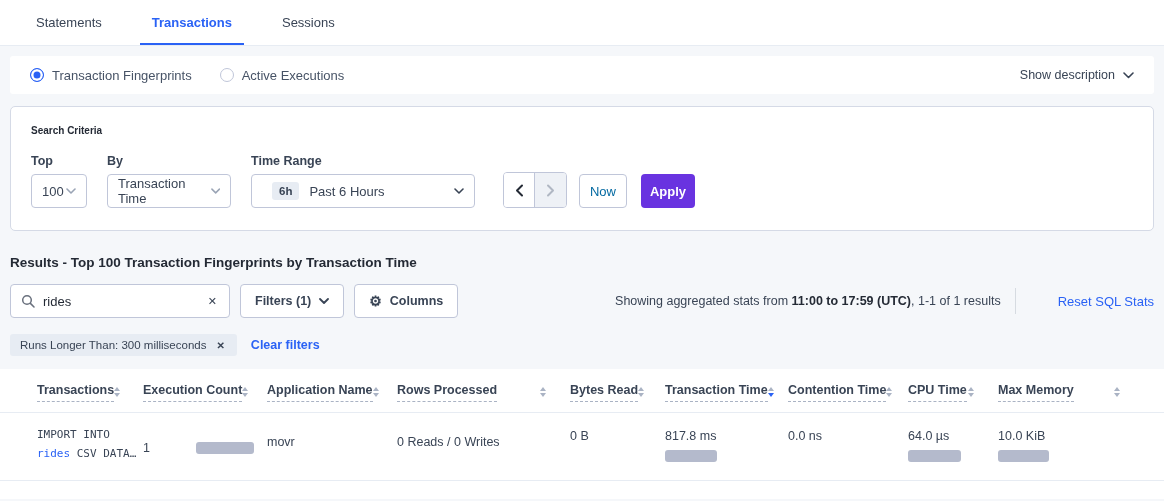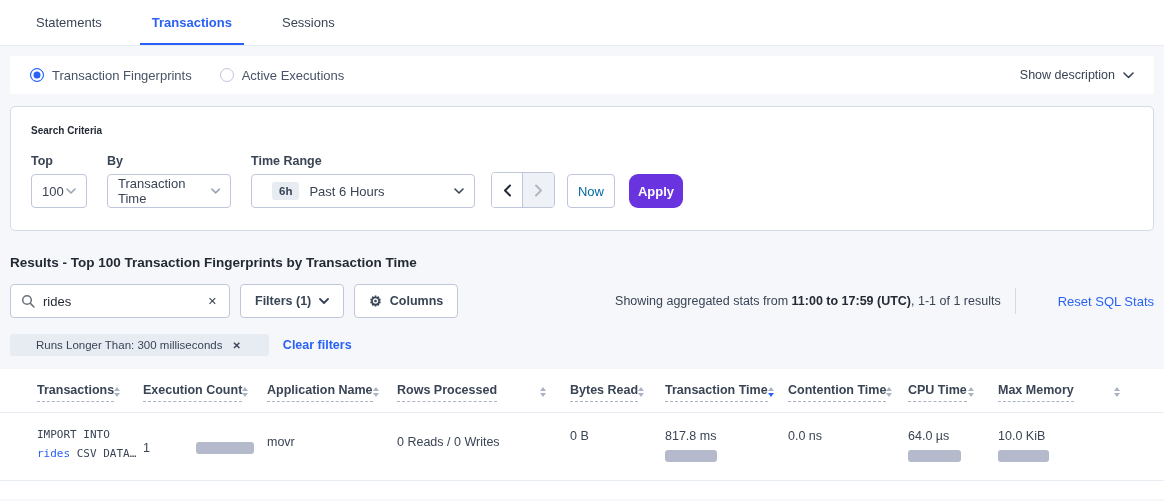--- a/index.html
+++ b/index.html
@@ -23,45 +23,45 @@
 
   
   .criteria-card { background:#fff; border:1px solid #d5dae6; border-radius:5px; padding:18px 20px 22px; }
   .criteria-title { font-size:10px; font-weight:700; color:#242a35; margin-bottom:18px; }
   .criteria-row { display:flex; align-items:flex-end; }
   .field { display:flex; flex-direction:column; }
   .field-label { font-size:12.5px; font-weight:700; color:#394455; margin-bottom:6px; }
   .select { height:34px; border:1px solid #c0c6d9; border-radius:4px; background:#fff; display:flex; align-items:center; padding:0 10px; font-size:13px; color:#394455; cursor:pointer; }
   .select-top { width:56px; margin-right:20px; }
   .select-by { width:124px; margin-right:20px; }
-  .select-time { width:224px; margin-right:16px;padding-left:20px; }
+  .select-time { width:224px; margin-right:28px;padding-left:20px; }
   .select .spacer { flex:1; }
   .badge-6h { background:#e7ecf3; border-radius:3px; font-size:11.5px; font-weight:700; color:#394455; padding:3px 7px; margin-right:10px; }
   .nav-group { display:flex; margin-right:12px; border:1px solid #c0c6d9; border-radius:4px; overflow:hidden; }
   .nav-btn { width:31px; height:34px; display:flex; align-items:center; justify-content:center; background:#fff; cursor:pointer; }
   .nav-btn.disabled { background:#eef1f6; cursor:default; }
   .btn-now { height:34px; width:48px; border:1px solid #c0c6d9; border-radius:4px; background:#fff; color:#0369a1; font-size:13px; display:flex; align-items:center; justify-content:center; margin-right:14px; }
-  .btn-apply { height:34px; width:54px; border:none; border-radius:9px; background:#6933e0; color:#fff; font-size:13px; font-weight:700; display:flex; align-items:center; justify-content:center; cursor:pointer; }
+  .btn-apply { height:34px; width:54px; border:none; border-radius:4px; background:#6933e0; color:#fff; font-size:13px; font-weight:700; display:flex; align-items:center; justify-content:center; cursor:pointer; }
 
   
   .results-heading { font-size:13.5px; font-weight:700; color:#242a35; margin:24px 0 14px; }
   .controls-row { display:flex; align-items:center; }
   .search-box { width:220px; height:34px; border:1px solid #c0c6d9; border-radius:4px; background:#fff; display:flex; align-items:center; padding:0 10px; margin-right:10px; }
   .search-box input { border:none; outline:none; flex:1; font-size:13px; color:#242a35; margin-left:8px; font-family:"Liberation Sans",sans-serif; min-width:0; }
   .clear-x { font-size:11px; color:#394455; cursor:pointer; padding:2px; }
   .btn-light { height:34px; border:1px solid #c0c6d9; border-radius:4px; background:#fff; display:flex; align-items:center; gap:8px; padding:0 14px; font-size:12.5px; font-weight:700; color:#394455; cursor:pointer; margin-right:10px; }
   .gear { font-size:14px; line-height:1; color:#394455; }
   .stats-area { margin-left:auto; display:flex; align-items:center; }
   .stats-text { font-size:12.5px; color:#394455; }
   .stats-text b { color:#242a35; }
   .vdivider { width:1px; height:26px; background:#d6dbe1; margin:0 14px; }
   .reset-link { font-size:13px; color:#2a62f5; font-weight:400; cursor:pointer; white-space:nowrap;margin-left:28px; }
 
   .pill-row { display:flex; align-items:center; margin-top:16px; gap:14px; }
-  .pill { background:#e7ecf3; border-radius:3px; height:22px; display:flex; align-items:center; gap:8px; padding:0 26px; font-size:11.5px; color:#394455; }
+  .pill { background:#e7ecf3; border-radius:3px; height:22px; display:flex; align-items:center; gap:8px; padding:0 10px; font-size:11.5px; color:#394455; }
   .pill .clear-x { font-size:10px; font-weight:700; }
   .clear-filters { font-size:12.5px; font-weight:700; color:#2a62f5; cursor:pointer; }
 
   
   .table-section { margin:13px -10px 0; background:#fff; min-height:130px; }
   .tgrid { display:grid; grid-template-columns:106px 124px 130px 173px 95px 123px 120px 90px 1fr; padding-left:37px; padding-right:20px; }
   .thead { border-bottom:1px solid #e7ecf3; }
   .th { display:flex; align-items:flex-start; padding:14px 24px 10px 0; }
   .th-label { font-size:12.5px; font-weight:700; color:#394455; border-bottom:1px dashed #aab3c4; padding-bottom:4px; white-space:nowrap; cursor:pointer; }
   .sorter { margin-left:auto; display:flex; flex-direction:column; gap:2px; padding-top:4px; cursor:pointer; }

